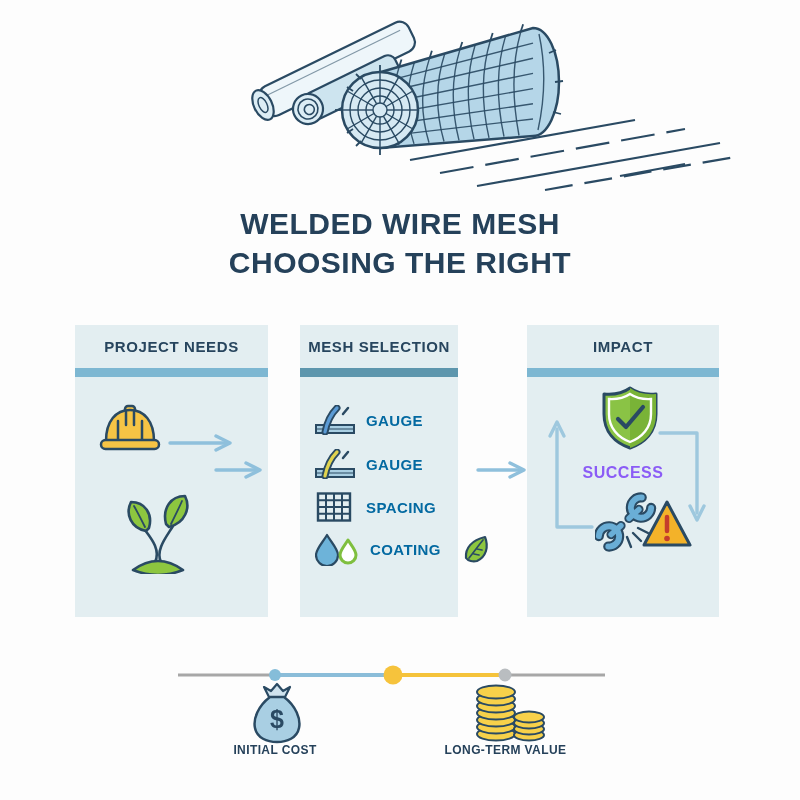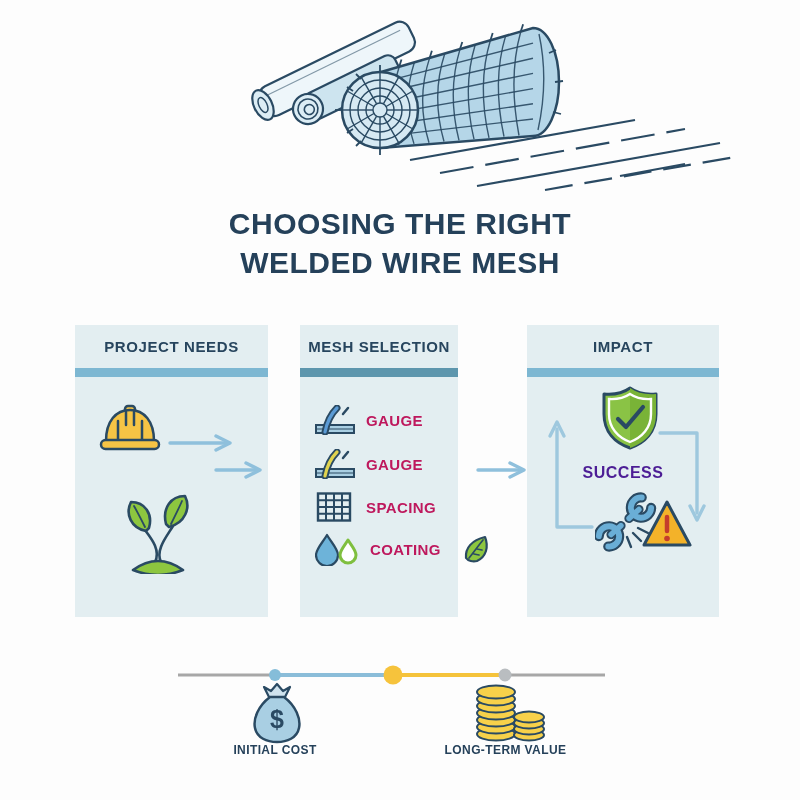--- a/index.html
+++ b/index.html
@@ -23,24 +23,24 @@
   .col-header{
     position:absolute;top:0;left:0;right:0;height:43px;
     display:flex;align-items:center;justify-content:center;
     font-weight:700;font-size:15px;letter-spacing:.6px;color:#27455e;border-radius:9px;
   }
   .col-underline{position:absolute;top:43px;left:0;right:0;height:9px;}
   
   .sel-row{
     position:absolute;left:15px;display:flex;align-items:center;gap:11px;height:34px;
   }
-  .sel-label{font-weight:700;font-size:15px;letter-spacing:.4px;color:#be185d;}
+  .sel-label{font-weight:700;font-size:15px;letter-spacing:.4px;color:#0369a1;}
   .outcome-label{
     position:absolute;left:0;right:0;text-align:center;
-    font-weight:700;font-size:16px;letter-spacing:.5px;color:#4c1d95;
+    font-weight:700;font-size:16px;letter-spacing:.5px;color:#8b5cf6;
   }
   .tl-label{
     position:absolute;top:743px;text-align:center;
     font-weight:700;font-size:12px;letter-spacing:.4px;color:#25415a;
   }
 </style>
 </head>
 <body>
 
 <svg class="abs" style="left:215px;top:8px" width="520" height="190" viewBox="0 0 520 190">
@@ -131,22 +131,22 @@
         <line x1="138" y1="83" x2="132" y2="79"></line>
           <line x1="138" y1="121" x2="132" y2="125"></line>
         <line x1="146" y1="71" x2="141" y2="66"></line>
           <line x1="146" y1="133" x2="141" y2="138"></line>
       </g>
     </g>
   </g>
 </svg>
 
 <div class="abs title">
+  <div>WELDED WIRE MESH</div>
   <div>CHOOSING THE RIGHT</div>
-  <div>WELDED WIRE MESH</div>
 </div>
 
 <div class="col" style="left:75px;width:193px">
   <div class="col-header">PROJECT NEEDS</div>
   <div class="col-underline" style="background:#7db7d2"></div>
 
   <svg class="abs" style="left:24px;top:78px" width="62" height="50" viewBox="0 0 62 50">
     <g stroke="#2a4a63" stroke-width="2.5" stroke-linejoin="round" stroke-linecap="round">
       <rect x="26" y="3" width="10" height="9" rx="3" fill="#f6c445"></rect>
       <path d="M 7,38 C 7,18 17,7 31,7 C 45,7 55,18 55,38 Z" fill="#f6c445"></path>

